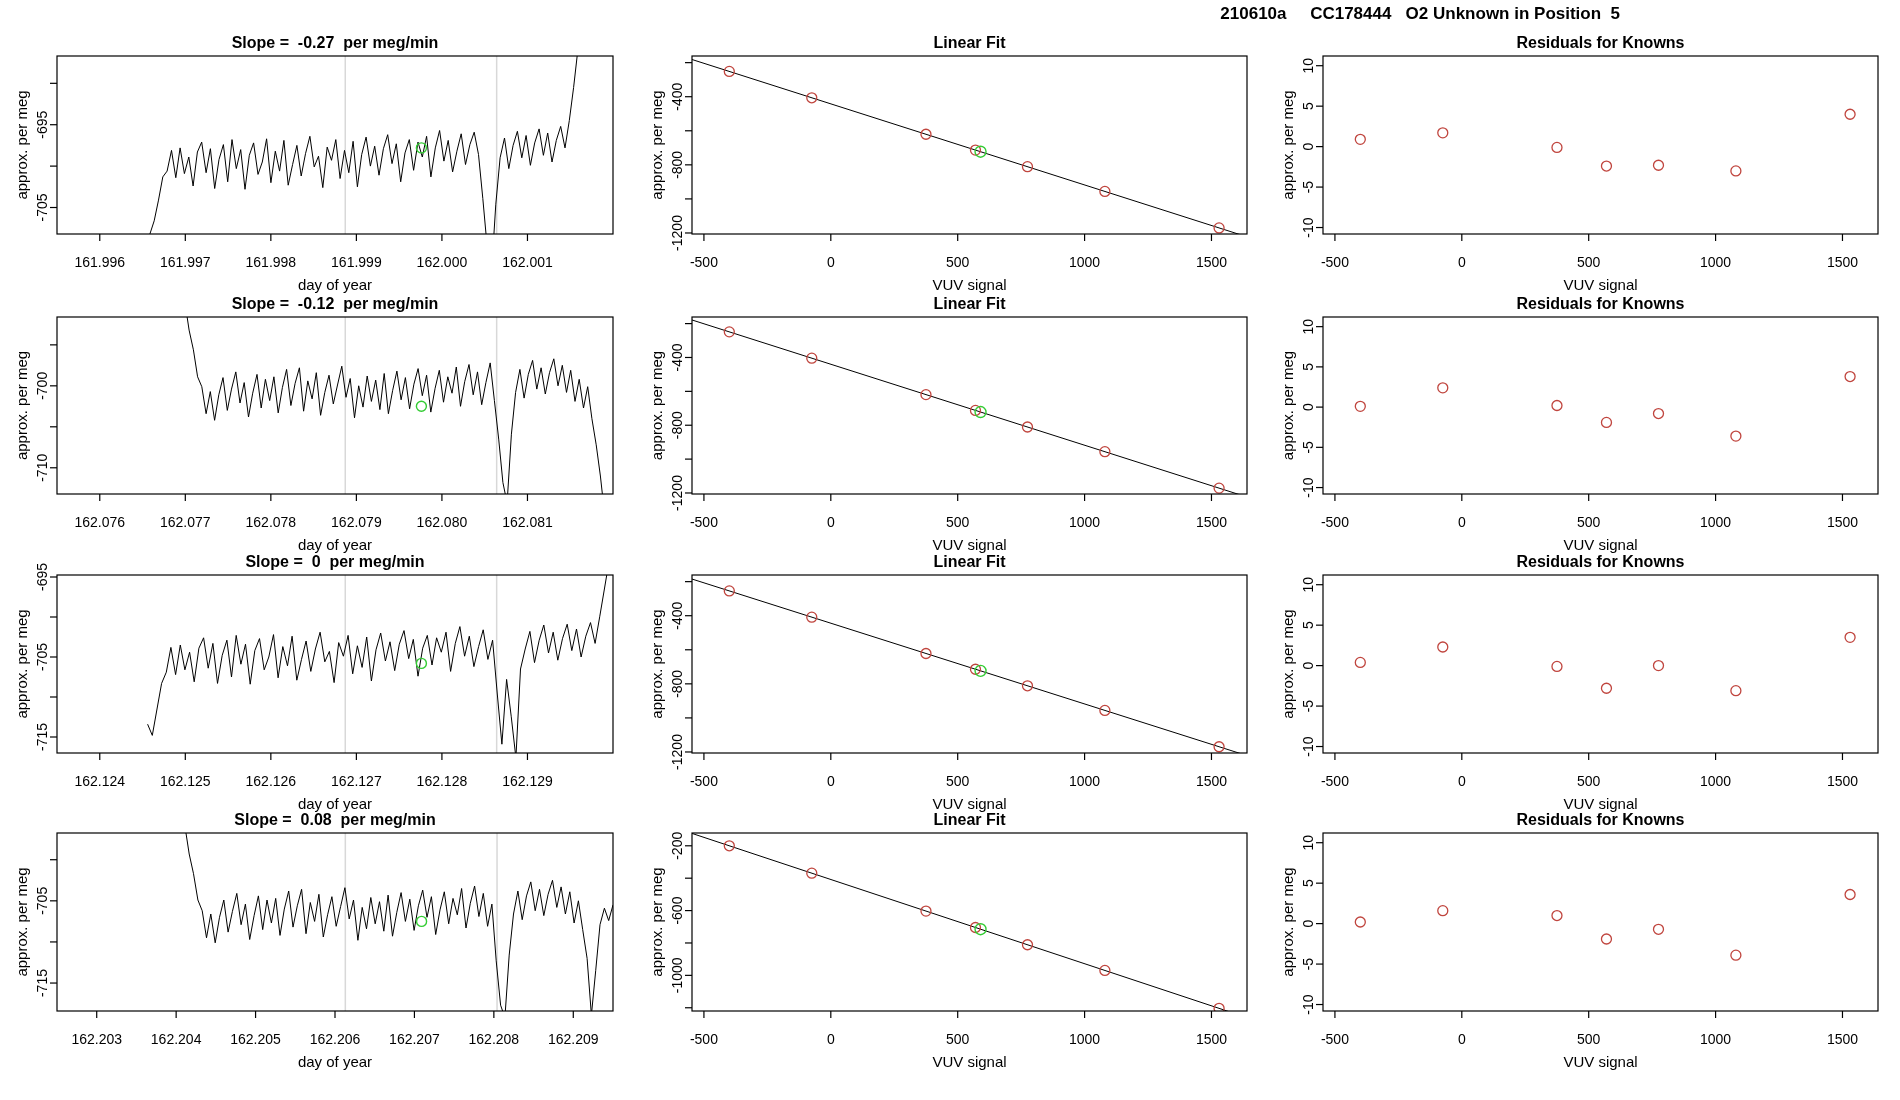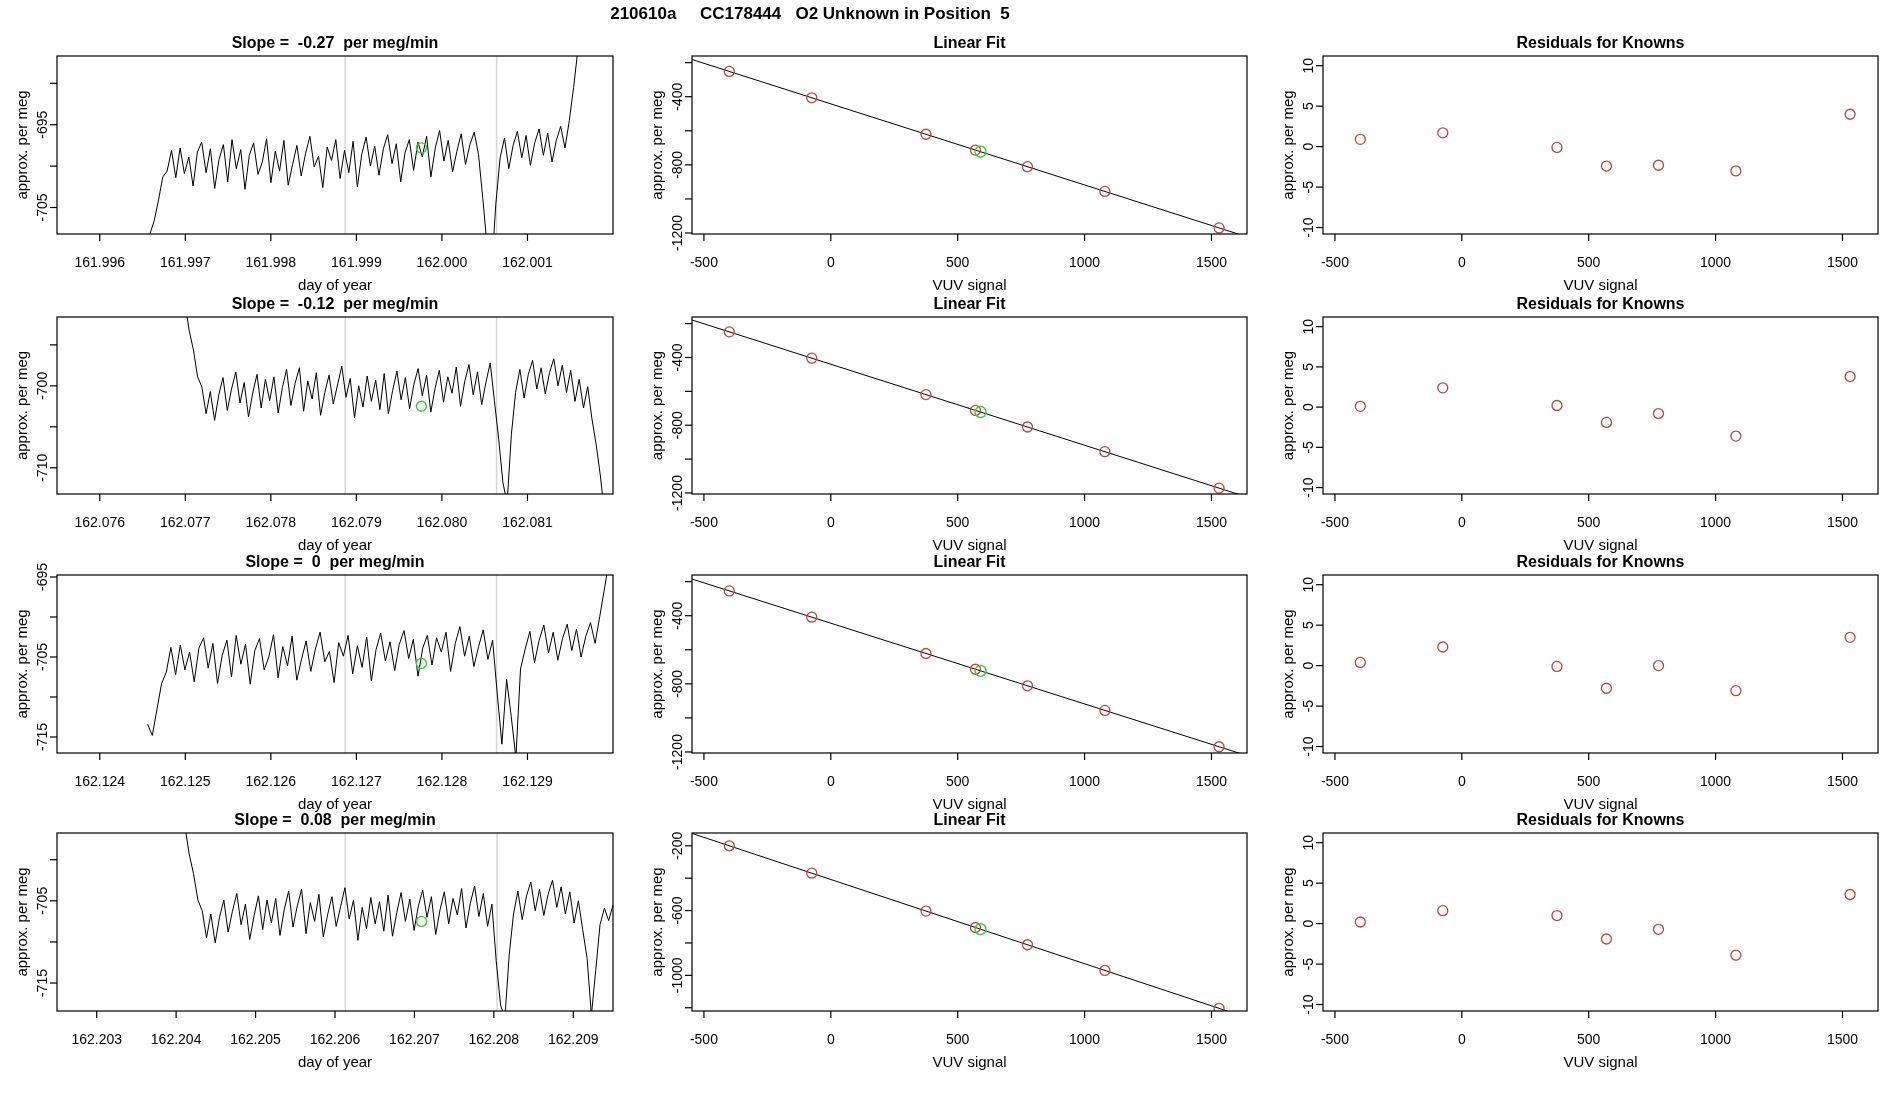--- a/index.html
+++ b/index.html
@@ -1,21 +1,21 @@
 <!DOCTYPE html>
 <html><head>
 <meta charset="utf-8">
 <style>
   html,body{margin:0;padding:0;}
   body{
     width:1900px;height:1100px;background:#ffffff;position:relative;overflow:hidden;
     font-family:"Liberation Sans", sans-serif;
   }
   #main-title{
-    position:absolute;top:4px;left:0;width:1620px;text-align:center;
+    position:absolute;top:4px;left:0;width:1620px;text-align:right;
     font-size:17px;font-weight:bold;color:#000;white-space:pre;
   }
   #figure{position:absolute;top:0;left:0;}
   svg text{fill:#000;}
 </style>
 </head>
 <body>
 
 <div id="main-title">210610a     CC178444   O2 Unknown in Position  5</div>
 <div id="figure"><svg width="1900" height="1100" viewBox="0 0 1900 1100">

